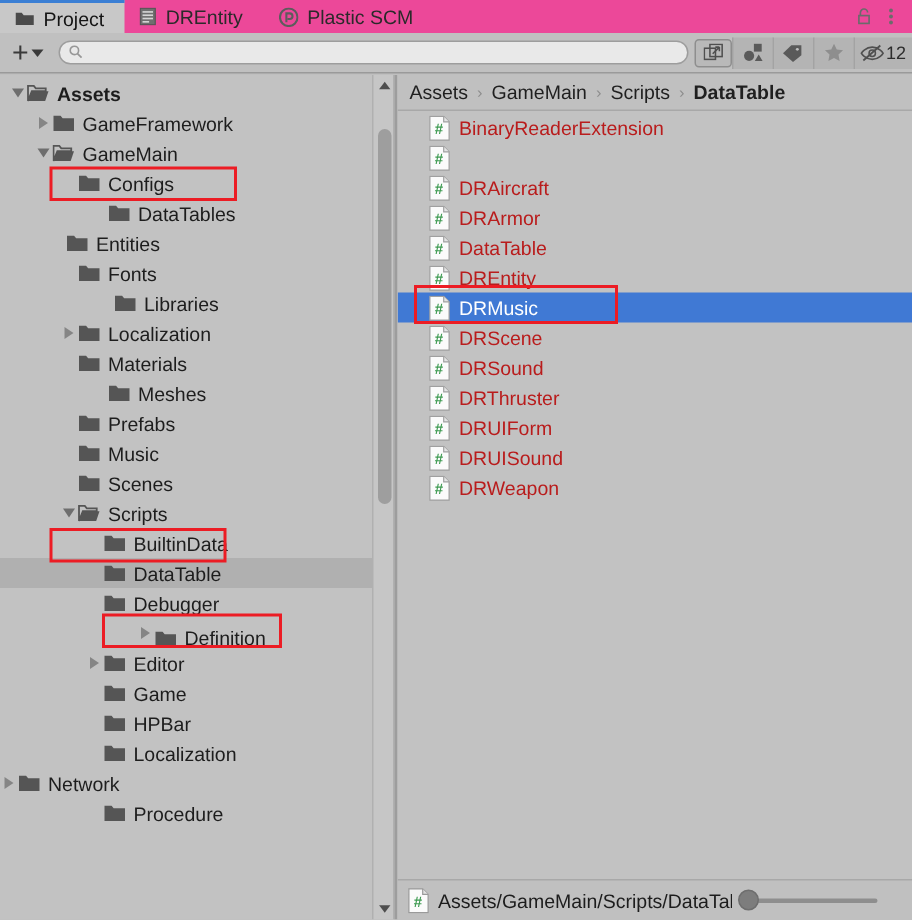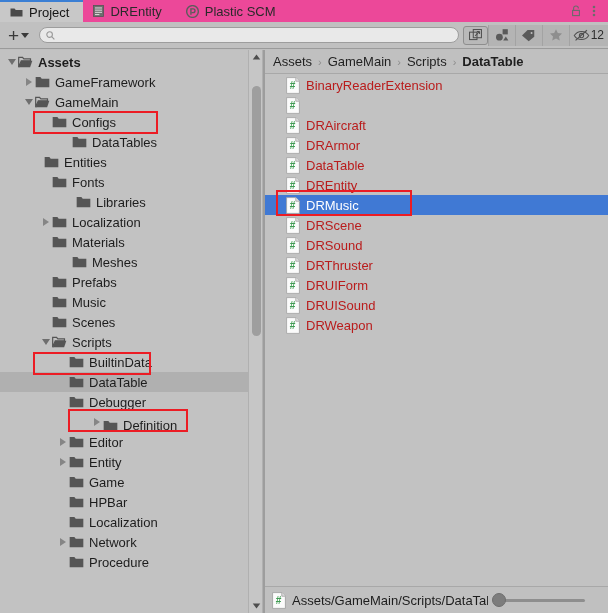--- a/index.html
+++ b/index.html
@@ -456,58 +456,47 @@
             <span class="tri-r"></span>
           </span>
           <span class="fi">
             <svg width="15" height="12" viewBox="0 0 16 13">
               <path d="M0.6 1.2h5.1l1.5 1.8h8.2v9.2H0.6z" fill="#555555"></path>
             </svg>
           </span>
           <span class="lbl">Editor</span>
         </div>
         <div class="row" style="padding-left: 57px;">
-          <span class="tw">
-            <span class="tri-r"></span>
-          </span>
-          <span class="fi">
-            <svg width="15" height="12" viewBox="0 0 16 13">
-              <path d="M0.6 1.2h5.1l1.5 1.8h8.2v9.2H0.6z" fill="#555555"></path>
-            </svg>
-          </span>
-          <span class="lbl">Entity</span>
+          <span class="tw"></span>
+          <span class="fi">
+            <svg width="15" height="12" viewBox="0 0 16 13">
+              <path d="M0.6 1.2h5.1l1.5 1.8h8.2v9.2H0.6z" fill="#555555"></path>
+            </svg>
+          </span>
+          <span class="lbl">Game</span>
         </div>
         <div class="row" style="padding-left: 57px;">
           <span class="tw"></span>
           <span class="fi">
             <svg width="15" height="12" viewBox="0 0 16 13">
               <path d="M0.6 1.2h5.1l1.5 1.8h8.2v9.2H0.6z" fill="#555555"></path>
             </svg>
           </span>
-          <span class="lbl">Game</span>
+          <span class="lbl">HPBar</span>
         </div>
         <div class="row" style="padding-left: 57px;">
           <span class="tw"></span>
           <span class="fi">
             <svg width="15" height="12" viewBox="0 0 16 13">
               <path d="M0.6 1.2h5.1l1.5 1.8h8.2v9.2H0.6z" fill="#555555"></path>
             </svg>
           </span>
-          <span class="lbl">HPBar</span>
-        </div>
-        <div class="row" style="padding-left: 57px;">
-          <span class="tw"></span>
-          <span class="fi">
-            <svg width="15" height="12" viewBox="0 0 16 13">
-              <path d="M0.6 1.2h5.1l1.5 1.8h8.2v9.2H0.6z" fill="#555555"></path>
-            </svg>
-          </span>
           <span class="lbl">Localization</span>
         </div>
-        <div class="row" style="padding-left: 57px; align-items: center;">
+        <div class="row" style=" align-items: center;">
           <span class="tw">
             <span class="tri-r"></span>
           </span>
           <span class="fi">
             <svg width="15" height="12" viewBox="0 0 16 13">
               <path d="M0.6 1.2h5.1l1.5 1.8h8.2v9.2H0.6z" fill="#555555"></path>
             </svg>
           </span>
           <span class="lbl">Network</span>
         </div>

